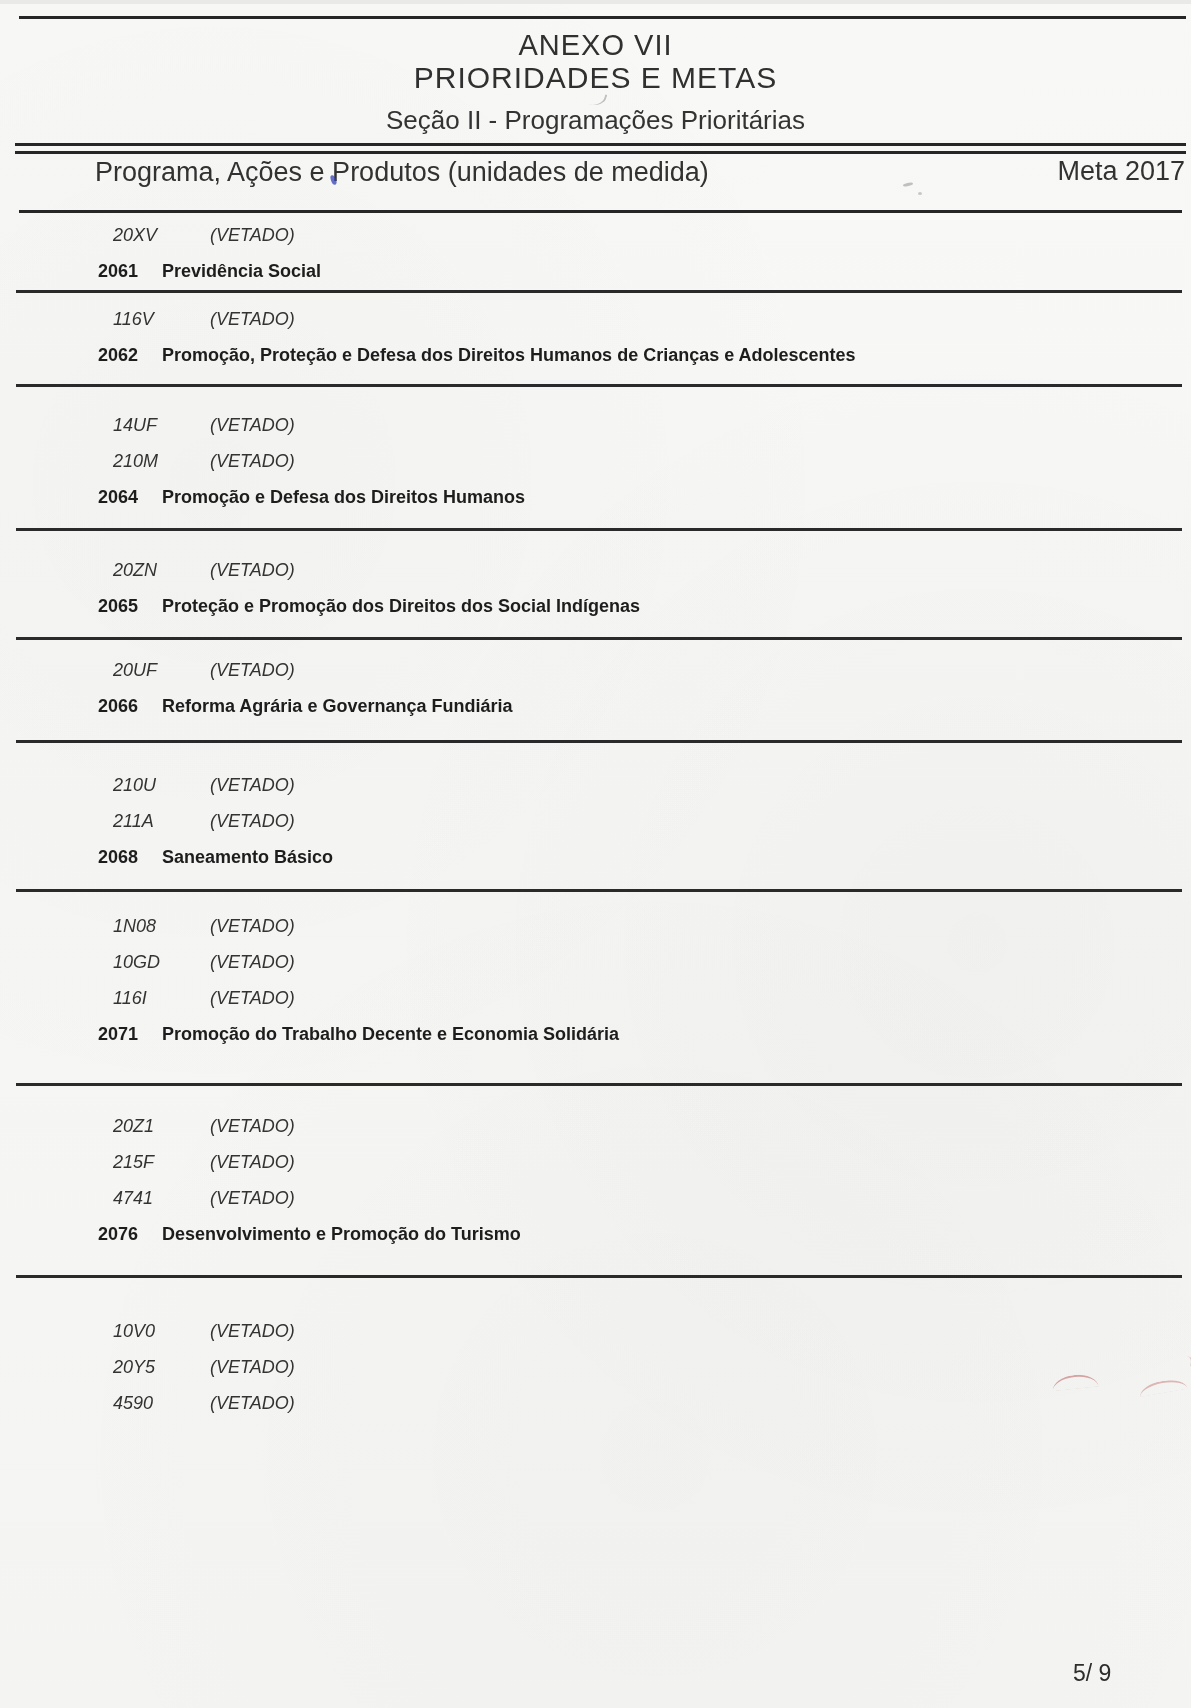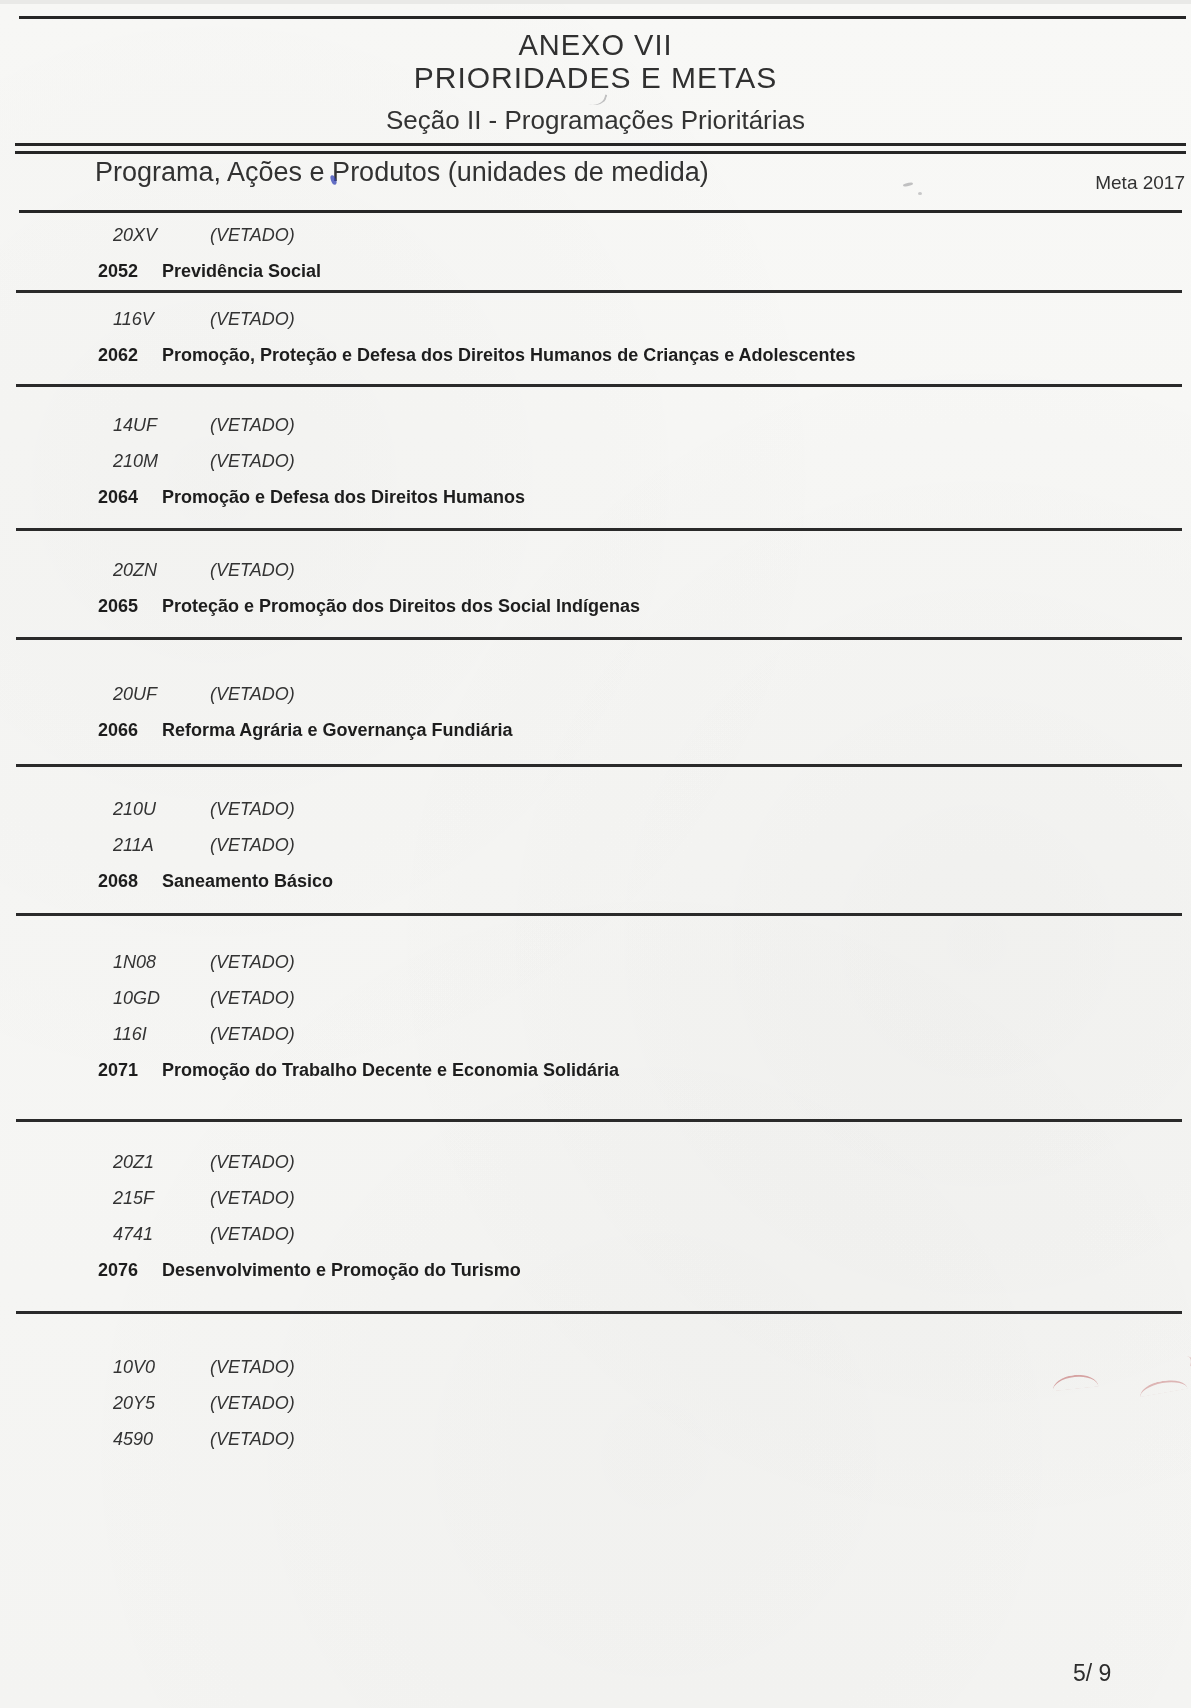--- a/index.html
+++ b/index.html
@@ -24,40 +24,40 @@
     position:absolute;top:139px;left:15px;width:1171px;height:5px;
     border-top:3px solid #262626;border-bottom:3px solid #262626;
   }
   .title-annex{position:absolute;top:25px;left:0;width:100%;text-align:center;
     font-size:29px;font-weight:400;letter-spacing:1px;color:#303030;}
   .title-sub{position:absolute;top:57px;left:0;width:100%;text-align:center;
     font-size:30px;font-weight:400;letter-spacing:1px;color:#303030;}
   .title-section{position:absolute;top:101px;left:0;width:100%;text-align:center;
     font-size:26px;font-weight:400;color:#333;}
   .col-header-left{position:absolute;top:153px;left:95px;font-size:27px;color:#323232;}
-  .col-header-right{position:absolute;top:168px;right:6px;font-size:19px;color:#323232;text-align:right;}
+  .col-header-right{position:absolute;top:152px;right:6px;font-size:27px;color:#323232;text-align:right;}
   .header-rule{top:206px;left:19px;width:1163px;height:3px;}
   
   .table{position:absolute;top:209px;left:16px;width:1166px;}
   .group{border-bottom:3px solid #2a2a2a;}
   .group.last{border-bottom:none;}
   .row{position:relative;height:36px;line-height:36px;font-size:18px;white-space:nowrap;}
   .action-row{font-style:italic;color:#333;}
   .action-row .code{position:absolute;left:97px;}
   .action-row .vetado{position:absolute;left:194px;}
   .program-row{font-weight:bold;color:#1d1d1d;}
   .program-row .pcode{position:absolute;left:82px;}
   .program-row .pname{position:absolute;left:146px;}
   .g1{padding-top:4px;padding-bottom:1px;}
   .g2{padding-top:8px;padding-bottom:11px;text-align:right;}
   .g3{padding-top:20px;padding-bottom:13px;}
   .g4{padding-top:21px;padding-bottom:13px;}
-  .g5{padding-top:36px;padding-bottom:16px;}
+  .g5{padding-top:12px;padding-bottom:16px;}
   .g6{padding-top:24px;padding-bottom:14px;}
-  .g7{padding-top:28px;padding-bottom:31px;}
+  .g7{padding-top:16px;padding-bottom:31px;}
   .g8{padding-top:22px;padding-bottom:23px;}
   .g9{padding-top:35px;}
   
   .page-number{position:absolute;top:1656px;left:1073px;font-size:23px;color:#2d2d2d;}
   
   .ink-dot{position:absolute;left:331px;top:171px;width:5px;height:10px;
     background:#3240b4;opacity:.75;border-radius:50%;transform:rotate(-22deg);}
   .smudge-a{position:absolute;left:586px;top:88px;width:18px;height:14px;
     border-right:2px solid rgba(90,90,95,.35);border-radius:0 0 80% 0;transform:rotate(14deg);}
   .smudge-b{position:absolute;left:903px;top:179px;width:10px;height:3px;
@@ -92,21 +92,21 @@
   <div class="rule header-rule"></div>
 
   <div class="table">
 
     <div class="group g1">
       <div class="row action-row">
         <span class="code">20XV</span>
         <span class="vetado">(VETADO)</span>
       </div>
       <div class="row program-row">
-        <span class="pcode">2052</span>
+        <span class="pcode">2061</span>
         <span class="pname">Previdência Social</span>
       </div>
     </div>
 
     <div class="group g2">
       <div class="row action-row">
         <span class="code">116V</span>
         <span class="vetado">(VETADO)</span>
       </div>
       <div class="row program-row">

